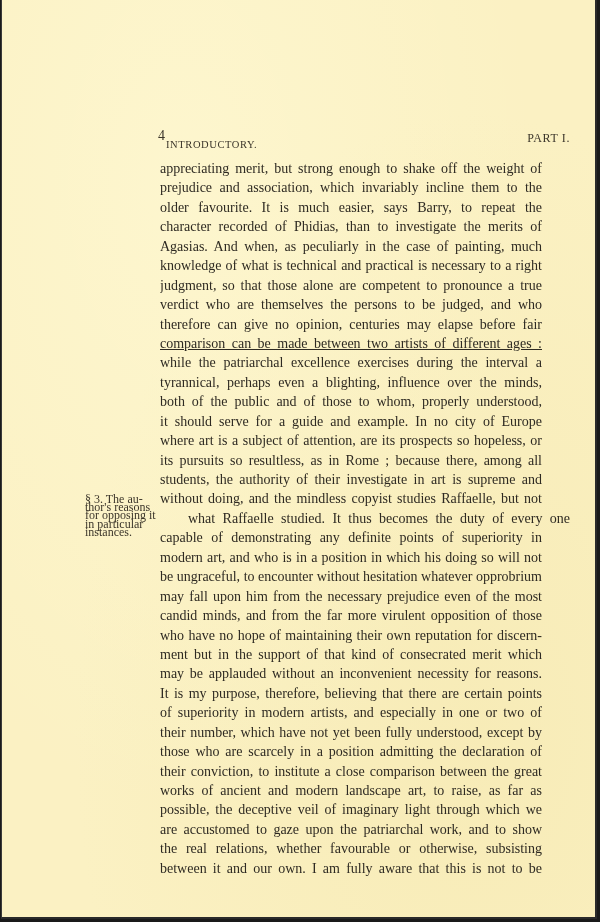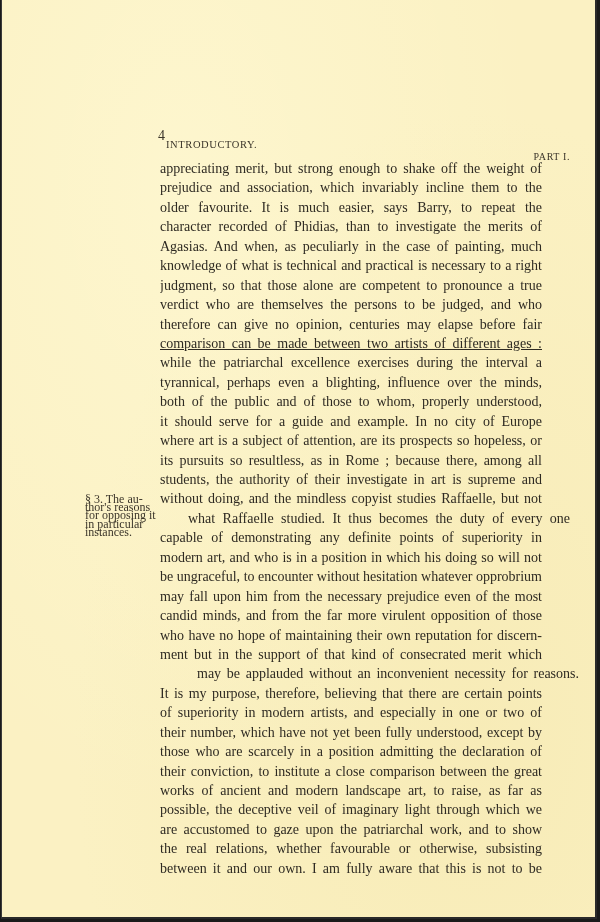--- a/index.html
+++ b/index.html
@@ -51,22 +51,22 @@
       font-size: 10.5px;
       letter-spacing: 0.6px;
       font-variant: small-caps;
       text-transform: uppercase;
       margin-left: 8px;
       margin-top: 8px;
     }
     .part-label {
       position: absolute;
       right: 0;
-      top: 23px;
-      font-size: 10px;
+      top: 3px;
+      font-size: 12px;
       letter-spacing: 0.6px;
       text-transform: uppercase;
     }
     .body-text {
       position: absolute;
       top: 159px;
       left: 158px;
       width: 382px;
       font-family: "Liberation Serif", serif;
       font-size: 14px;
@@ -138,21 +138,21 @@
     <span class="line" style="white-space: normal; display: block; width: 100%; overflow: hidden;">students, the authority of their investigate in art is supreme and</span>
     <span class="line" style="white-space: normal; display: block; width: 100%; overflow: hidden;">without doing, and the mindless copyist studies Raffaelle, but not</span>
     <span class="line" style="white-space: normal; display: block; width: 100%; overflow: hidden; margin-left: 28px;">what Raffaelle studied.  It thus becomes the duty of every one</span>
     <span class="line" style="white-space: normal; display: block; width: 100%; overflow: hidden;">capable of demonstrating any definite points of superiority in</span>
     <span class="line" style="white-space: normal; display: block; width: 100%; overflow: hidden;">modern art, and who is in a position in which his doing so will not</span>
     <span class="line" style="white-space: normal; display: block; width: 100%; overflow: hidden;">be ungraceful, to encounter without hesitation whatever opprobrium</span>
     <span class="line" style="white-space: normal; display: block; width: 100%; overflow: hidden;">may fall upon him from the necessary prejudice even of the most</span>
     <span class="line" style="white-space: normal; display: block; width: 100%; overflow: hidden;">candid minds, and from the far more virulent opposition of those</span>
     <span class="line" style="white-space: normal; display: block; width: 100%; overflow: hidden;">who have no hope of maintaining their own reputation for discern-</span>
     <span class="line" style="white-space: normal; display: block; width: 100%; overflow: hidden;">ment but in the support of that kind of consecrated merit which</span>
-    <span class="line" style="white-space: normal; display: block; width: 100%; overflow: hidden; margin-left: 37px;">may be applauded without an inconvenient necessity for reasons.</span>
+    <span class="line" style="white-space: normal; display: block; width: 100%; overflow: hidden;">may be applauded without an inconvenient necessity for reasons.</span>
     <span class="line" style="white-space: normal; display: block; width: 100%; overflow: hidden;">It is my purpose, therefore, believing that there are certain points</span>
     <span class="line" style="white-space: normal; display: block; width: 100%; overflow: hidden;">of superiority in modern artists, and especially in one or two of</span>
     <span class="line" style="white-space: normal; display: block; width: 100%; overflow: hidden;">their number, which have not yet been fully understood, except by</span>
     <span class="line" style="white-space: normal; display: block; width: 100%; overflow: hidden;">those who are scarcely in a position admitting the declaration of</span>
     <span class="line" style="white-space: normal; display: block; width: 100%; overflow: hidden;">their conviction, to institute a close comparison between the great</span>
     <span class="line" style="white-space: normal; display: block; width: 100%; overflow: hidden;">works of ancient and modern landscape art, to raise, as far as</span>
     <span class="line" style="white-space: normal; display: block; width: 100%; overflow: hidden;">possible, the deceptive veil of imaginary light through which we</span>
     <span class="line" style="white-space: normal; display: block; width: 100%; overflow: hidden;">are accustomed to gaze upon the patriarchal work, and to show</span>
     <span class="line" style="white-space: normal; display: block; width: 100%; overflow: hidden;">the real relations, whether favourable or otherwise, subsisting</span>
     <span class="line last" style="white-space: normal; display: block; width: 100%; overflow: hidden;">between it and our own.  I am fully aware that this is not to be</span>

